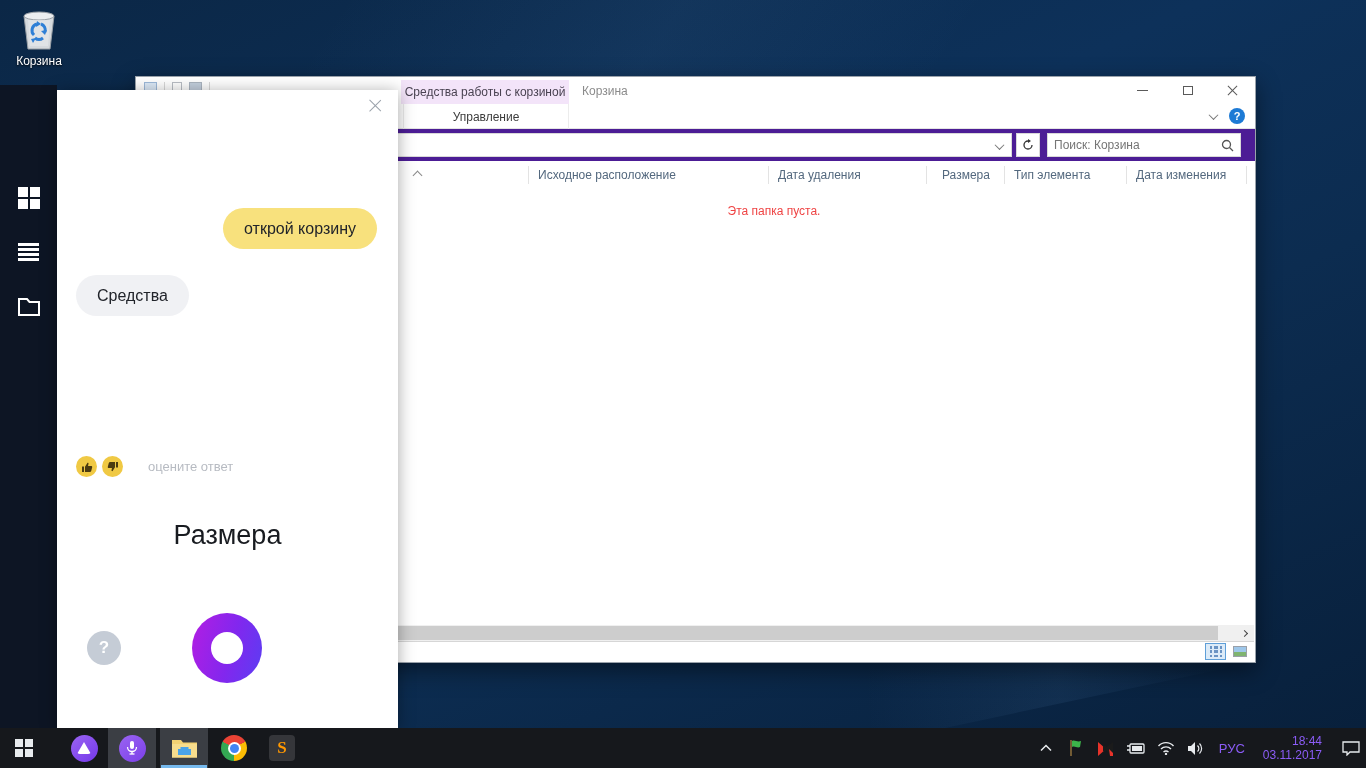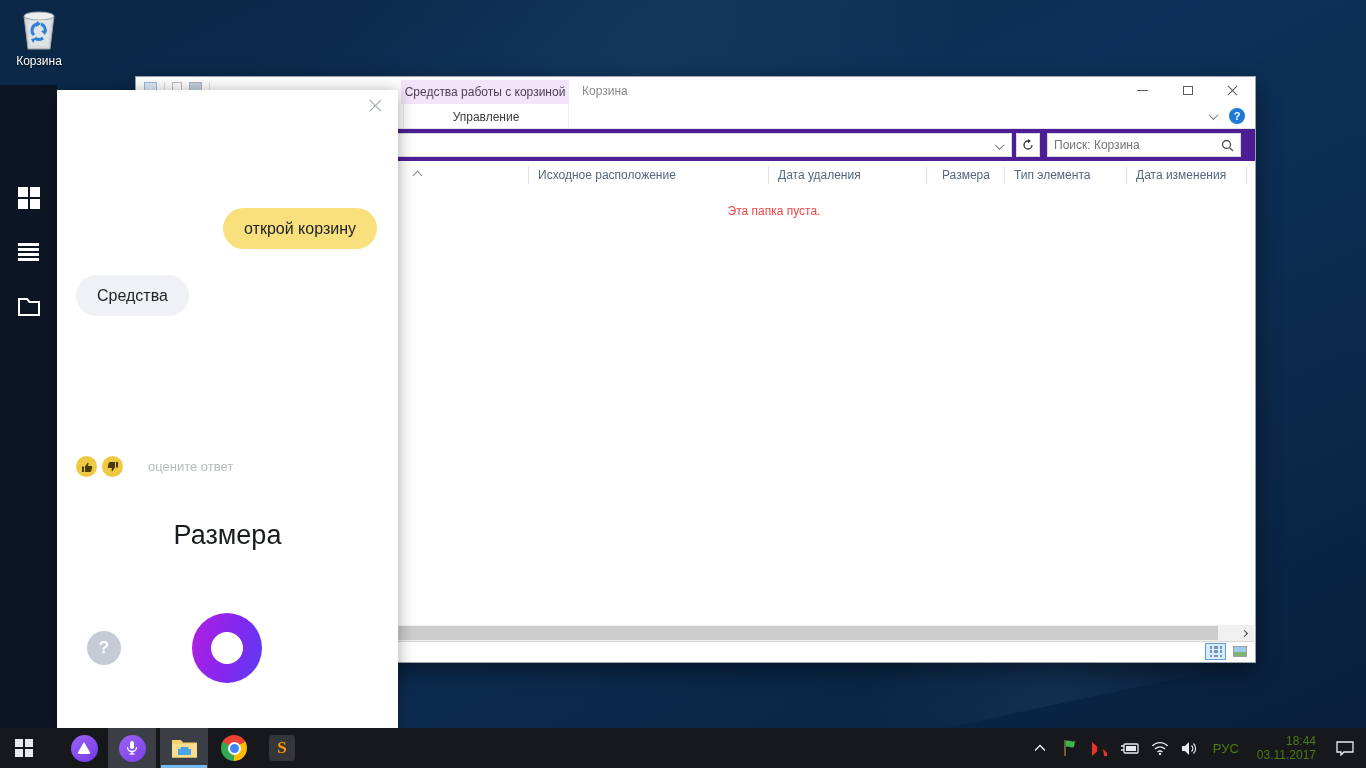--- a/index.html
+++ b/index.html
@@ -127,21 +127,21 @@
   .mic-circ { background:linear-gradient(140deg,#9a64f2,#7b3fe8); }
   .chrome-ic { width:26px; height:26px; border-radius:50%; position:relative;
     background:conic-gradient(from -60deg,#ea4335 0 120deg,#fbbc04 120deg 240deg,#34a853 240deg 360deg); }
   .chrome-ic:before { content:""; position:absolute; left:6.5px; top:6.5px; width:13px; height:13px;
     border-radius:50%; background:#fff; }
   .chrome-ic:after { content:""; position:absolute; left:8.5px; top:8.5px; width:9px; height:9px;
     border-radius:50%; background:#4285f4; }
   .subl-ic { width:26px; height:26px; border-radius:4px; background:#35363a; color:#ff9800;
     font-size:17px; font-weight:bold; display:flex; align-items:center; justify-content:center;
     font-family:"Liberation Serif",serif; }
-  .tray { margin-left:auto; display:flex; align-items:center; gap:8px; padding-right:6px; color:#4d7c0f; }
+  .tray { margin-left:auto; display:flex; align-items:center; gap:8px; color:#8b5cf6; }
   .tray-ic { width:22px; height:40px; display:flex; align-items:center; justify-content:center; }
   .lang { font-size:13px; padding:0 4px; }
   .clock { text-align:right; font-size:12px; line-height:14px; padding:0 6px; }
   .action-ic { width:30px; }
 </style>
 </head>
 <body>
 
 <div class="screen">
   <div class="beam beam1"></div>

